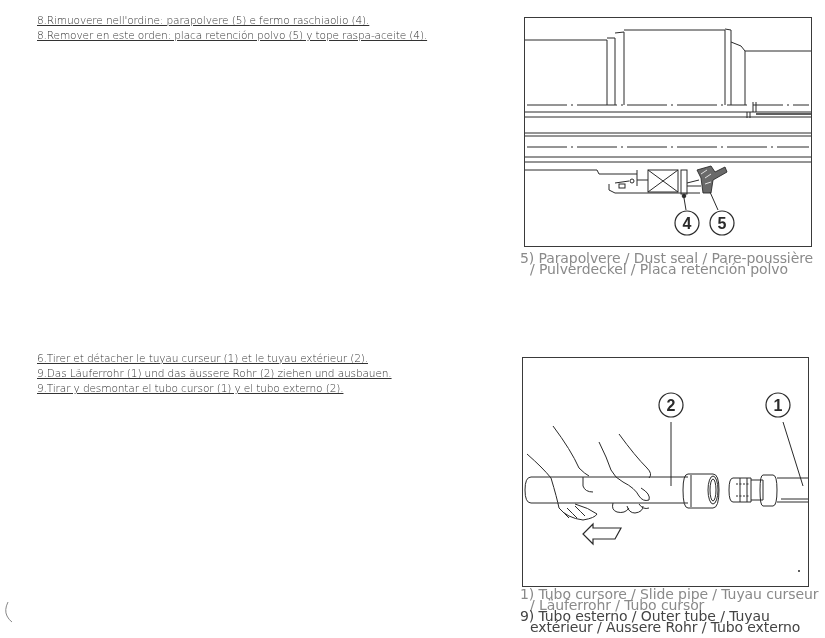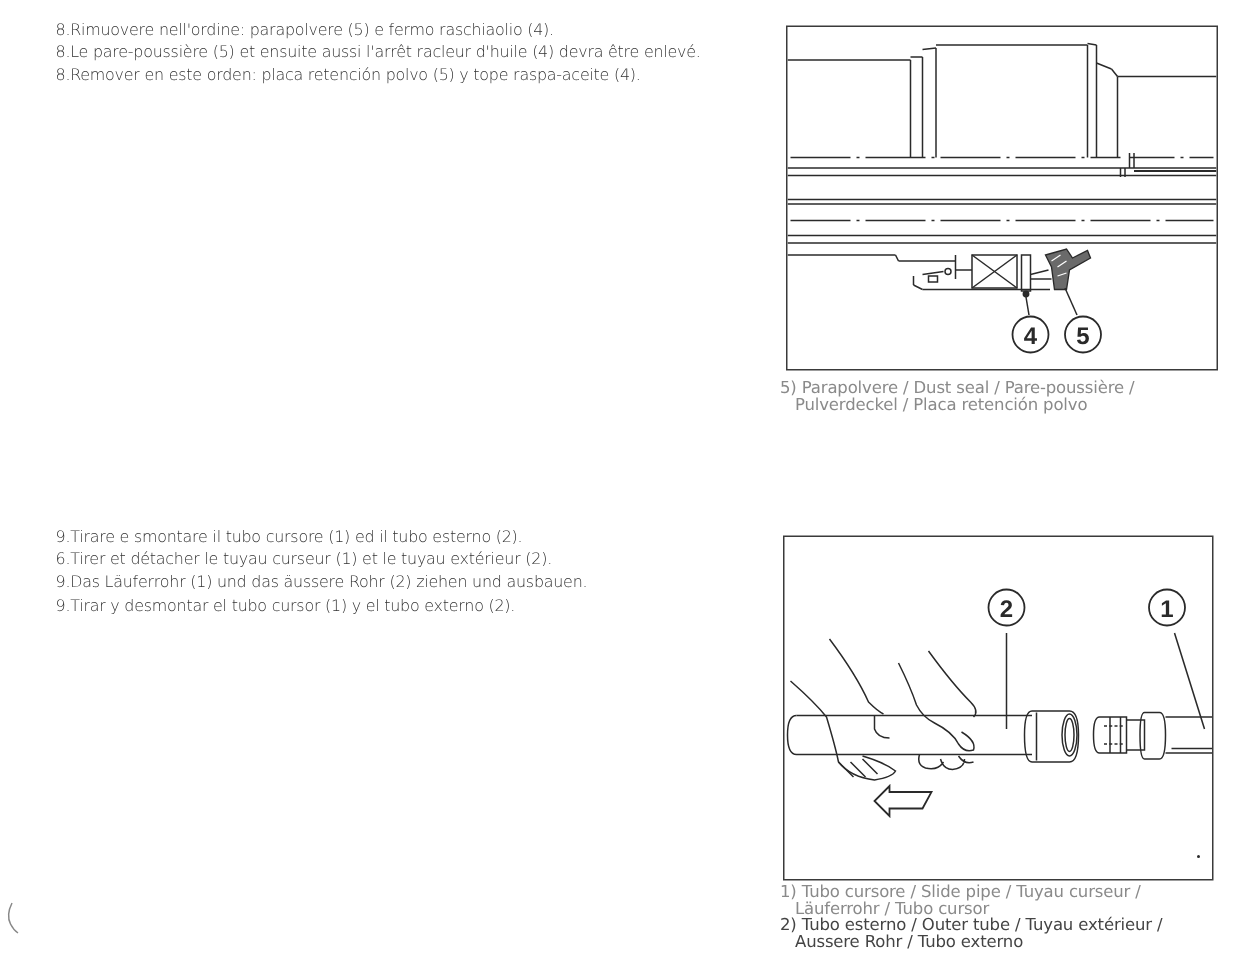--- a/index.html
+++ b/index.html
@@ -1,40 +1,39 @@
 <!DOCTYPE html>
 <html><head>
 <meta charset="utf-8">
 <style>
   html, body { margin: 0; padding: 0; background: #ffffff; }
   body { width: 825px; height: 638px; position: relative; overflow: hidden;
          font-family: "DejaVu Sans", sans-serif; color: #2a2a2a; }
   .step-text { position: absolute; left: 37px; font-size: 10.6px; line-height: 15.2px;
-               letter-spacing: -0.15px; font-weight: 300; color: #333; }
+               letter-spacing: -0.15px; font-weight: 300; color: #333; text-decoration: underline; }
   .step-text div { white-space: nowrap; }
   #step8 { top: 13px; }
   #step9 { top: 351px; }
   .frame { position: absolute; border: 1.5px solid #3a3a3a; background: #fff; }
   #frame1 { left: 524px; top: 17px; width: 286px; height: 228px; }
   #frame2 { left: 522px; top: 357px; width: 285px; height: 228px; }
   .frame svg { position: absolute; left: 0; top: 0; }
-  .caption { position: absolute; left: 520px; width: 300px; font-size: 11px; line-height: 11px;
+  .caption { position: absolute; left: 520px; width: 300px; font-size: 14px; line-height: 11px;
              color: #444; letter-spacing: -0.1px; }
   .caption .row { padding-left: 10px; text-indent: -10px; }
   .caption .faded { color: #8a8a8a; }
   #caption1 { top: 253px; }
   #caption2 { top: 589px; }
   #margin-mark { position: absolute; left: 3px; top: 600px; width: 10px; height: 24px; }
 </style>
 </head>
 <body>
 
 <div id="step8" class="step-text">
   <div>8.Rimuovere nell'ordine: parapolvere (5) e fermo raschiaolio (4).</div>
-  <div>8.Le pare-poussière (5) et ensuite aussi l'arrêt racleur d'huile (4) devra être enlevé.</div>
   <div>8.Remover en este orden: placa retención polvo (5) y tope raspa-aceite (4).</div>
 </div>
 
 <div id="frame1" class="frame">
   <svg width="286" height="228" viewBox="0 0 286 228">
     <g fill="none" stroke="#2a2a2a" stroke-width="1">
 
       <line x1="0" y1="22" x2="82" y2="22"></line>
       <line x1="82" y1="22" x2="82" y2="87"></line>
 
@@ -108,21 +107,20 @@
       <text x="197" y="211" font-family="Liberation Sans, sans-serif" font-size="16" font-weight="bold" text-anchor="middle" fill="#2a2a2a">5</text>
     </g>
   </svg>
 </div>
 
 <div id="caption1" class="caption">
   <div class="row faded">5) Parapolvere / Dust seal / Pare-poussière / Pulverdeckel / Placa retención polvo</div>
 </div>
 
 <div id="step9" class="step-text">
-  <div>9.Tirare e smontare il tubo cursore (1) ed il tubo esterno (2).</div>
   <div>6.Tirer et détacher le tuyau curseur (1) et le tuyau extérieur (2).</div>
   <div>9.Das Läuferrohr (1) und das äussere Rohr (2) ziehen und ausbauen.</div>
   <div>9.Tirar y desmontar el tubo cursor (1) y el tubo externo (2).</div>
 </div>
 
 <div id="frame2" class="frame">
   <svg width="285" height="228" viewBox="0 0 285 228">
     <g fill="none" stroke="#2a2a2a" stroke-width="1">
 
       <path d="M8 119 Q2 119 2 132 Q2 145 8 145 L165 145"></path>
@@ -165,18 +163,18 @@
     </g>
     <g>
       <circle cx="255" cy="47" r="12" fill="#fff" stroke="#2a2a2a" stroke-width="1.2"></circle>
       <text x="255" y="53" font-family="Liberation Sans, sans-serif" font-size="16" font-weight="bold" text-anchor="middle" fill="#2a2a2a">1</text>
     </g>
   </svg>
 </div>
 
 <div id="caption2" class="caption">
   <div class="row faded">1) Tubo cursore / Slide pipe / Tuyau curseur / Läuferrohr / Tubo cursor</div>
-  <div class="row">2) Tubo esterno / Outer tube / Tuyau extérieur / Aussere Rohr / Tubo externo</div>
+  <div class="row">9) Tubo esterno / Outer tube / Tuyau extérieur / Aussere Rohr / Tubo externo</div>
 </div>
 
 <svg id="margin-mark" viewBox="0 0 10 24">
   <path d="M5 2 Q1 10 4 16 Q6 20 9 22" fill="none" stroke="#888" stroke-width="1"></path>
 </svg>
 
 </body></html>

